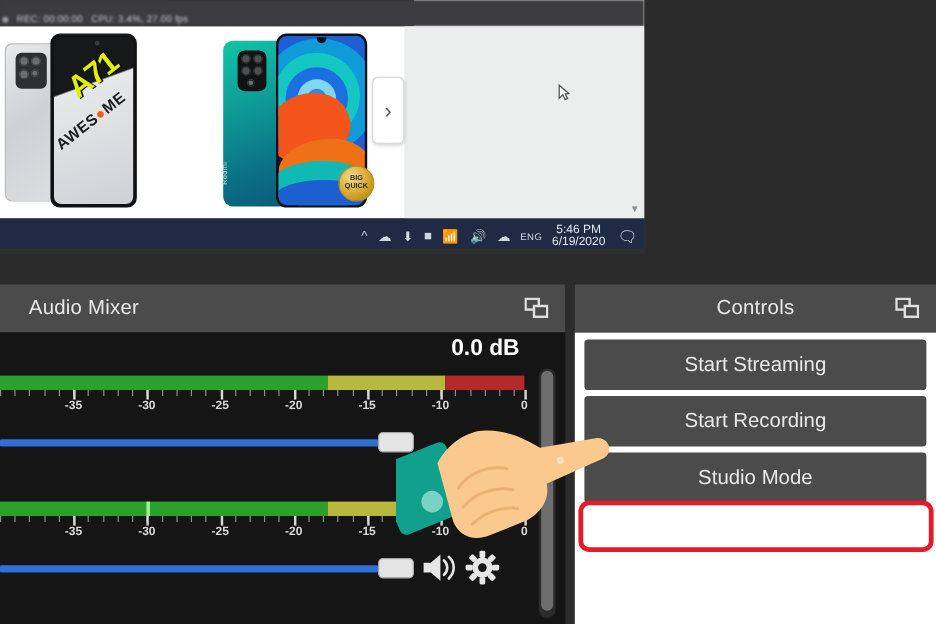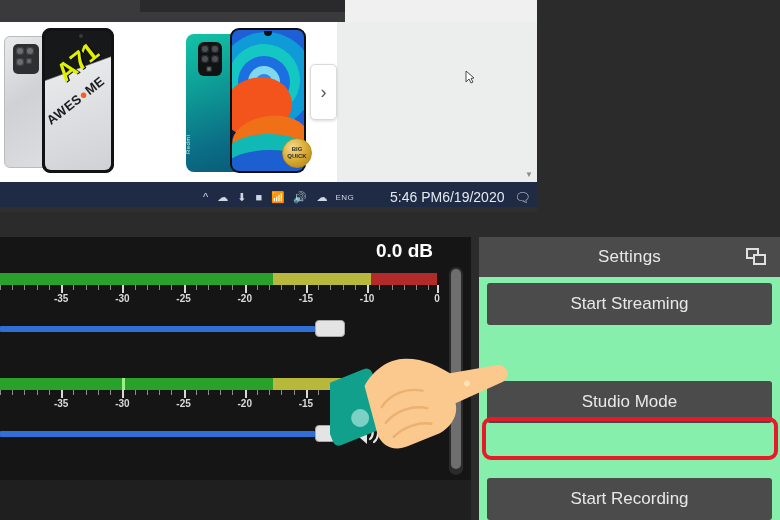--- a/index.html
+++ b/index.html
@@ -200,22 +200,22 @@
     position: absolute; left: 0; top: 182px;
     width: 537px; height: 30px;
     background: #1f2a44;
     display:flex; align-items:center; justify-content:flex-end;
     padding-right:6px; gap:8px;
     filter: blur(0.5px);
   }
   .tb-icons { display:flex; align-items:center; gap:9px; color:#cfd6e4; font-size:11px; }
   .tb-lang { color:#cfd6e4; font-size:8px; letter-spacing:.4px; }
   .tb-clock {
-    color:#e3e8f1; font-size:14px; line-height:10px; text-align:center;
-    display:flex; flex-direction:row;margin-left:28px;
+    color:#e3e8f1; font-size:10px; line-height:10px; text-align:center;
+    display:flex; flex-direction:column;
   }
   .tb-notif { color:#cfd6e4; font-size:13px; margin-left:2px; }
   .taskbar-strip {
     position:absolute; left:0; top:207px; width:537px; height:5px; background:#2f2f31;
   }
 
   
   .dock-gap {
     position:absolute; left:0; top:212px; width:780px; height:25px;
     background:#2b2b2b;
@@ -296,22 +296,22 @@
     position:absolute; right:8px; top:30px; width:14px; height:208px;
     background:#2b2b2b; border-radius:7px;
   }
   .mixer-scroll-thumb {
     position:absolute; left:2px; top:2px; width:10px; height:200px;
     background:#6e6e6e; border-radius:5px;
   }
 
   
   .controls-body {
-    padding:6px 8px 0 8px; background:#86efac; height:243px;
-    display:flex; flex-direction:column; gap:5px;justify-content:space-between;
+    padding:6px 8px 0 8px; background:#ffffff; height:243px;
+    display:flex; flex-direction:column; gap:5px;
   }
   .ctrl-btn {
     height:42px; background:#4b4b4b; border:none; border-radius:3px;
     color:#e8e8e8; font-size:17px;
     font-family:"Liberation Sans", sans-serif;
     display:flex; align-items:center; justify-content:center;
     cursor:pointer; position:relative;
   }
   .ctrl-btn.focused::after {
     content:""; position:absolute; inset:4px;
@@ -332,20 +332,25 @@
 </head>
 <body>
 
 <div id="app">
 
   <div class="preview-wrap">
 
     <div class="obs-dark-strip"></div>
     <div class="obs-white-strip"></div>
 
+    <div class="obs-statusbar">
+      <span class="dot"></span>
+      <span>REC: 00:00:00</span>
+      <span>CPU: 3.4%, 27.00 fps</span>
+    </div>
 
     <div class="page">
       <div class="page-gray"></div>
 
       <div class="phone-cell phone-a">
         <div class="pA-back">
           <div class="pA-cam">
             <i></i>
               <i></i>
               <i></i>
@@ -423,20 +428,29 @@
         <span>6/19/2020</span>
       </div>
       <div class="tb-notif">🗨</div>
     </div>
     <div class="taskbar-strip"></div>
   </div>
 
   <div class="dock-gap"></div>
 
   <div class="dock dock-mixer">
+    <div class="dock-header">
+      <div class="dock-title">Audio Mixer</div>
+      <div class="undock-icon">
+        <svg width="20" height="18" viewBox="0 0 20 18">
+          <rect x="1" y="1" width="11" height="9" fill="none" stroke="#e0e0e0" stroke-width="2"></rect>
+          <rect x="8" y="7" width="11" height="9" fill="#4b4b4b" stroke="#e0e0e0" stroke-width="2"></rect>
+        </svg>
+      </div>
+    </div>
 
     <div class="mixer-body">
       <div class="db-value">0.0 dB</div>
 
       <div class="channel ch1">
         <div class="meter">
           <div class="seg-green"></div>
             <div class="seg-yellow"></div>
             <div class="seg-red"></div>
         </div>
@@ -589,37 +603,37 @@
       </div>
 
       <div class="mixer-scrollbar">
         <div class="mixer-scroll-thumb"></div>
       </div>
     </div>
   </div>
 
   <div class="dock dock-controls">
     <div class="dock-header">
-      <div class="dock-title">Settings</div>
+      <div class="dock-title">Controls</div>
       <div class="undock-icon">
         <svg width="20" height="18" viewBox="0 0 20 18">
           <rect x="1" y="1" width="11" height="9" fill="none" stroke="#e0e0e0" stroke-width="2"></rect>
           <rect x="8" y="7" width="11" height="9" fill="#4b4b4b" stroke="#e0e0e0" stroke-width="2"></rect>
         </svg>
       </div>
     </div>
     <div class="controls-body">
         <div class="ctrl-btn">
           <span>Start Streaming</span>
         </div>
         <div class="ctrl-btn">
+          <span>Start Recording</span>
+        </div>
+        <div class="ctrl-btn">
           <span>Studio Mode</span>
-        </div>
-        <div class="ctrl-btn">
-          <span>Start Recording</span>
         </div>
       </div>
   </div>
 
   <div class="highlight-box" style="border-color: rgb(229, 27, 42);"></div>
 
   <div class="hand">
     <svg width="200" height="175" viewBox="0 0 200 175">
       <g transform="rotate(-22 100 90)">
         <rect x="2" y="18" width="62" height="62" rx="6" fill="#10a08b"></rect>

